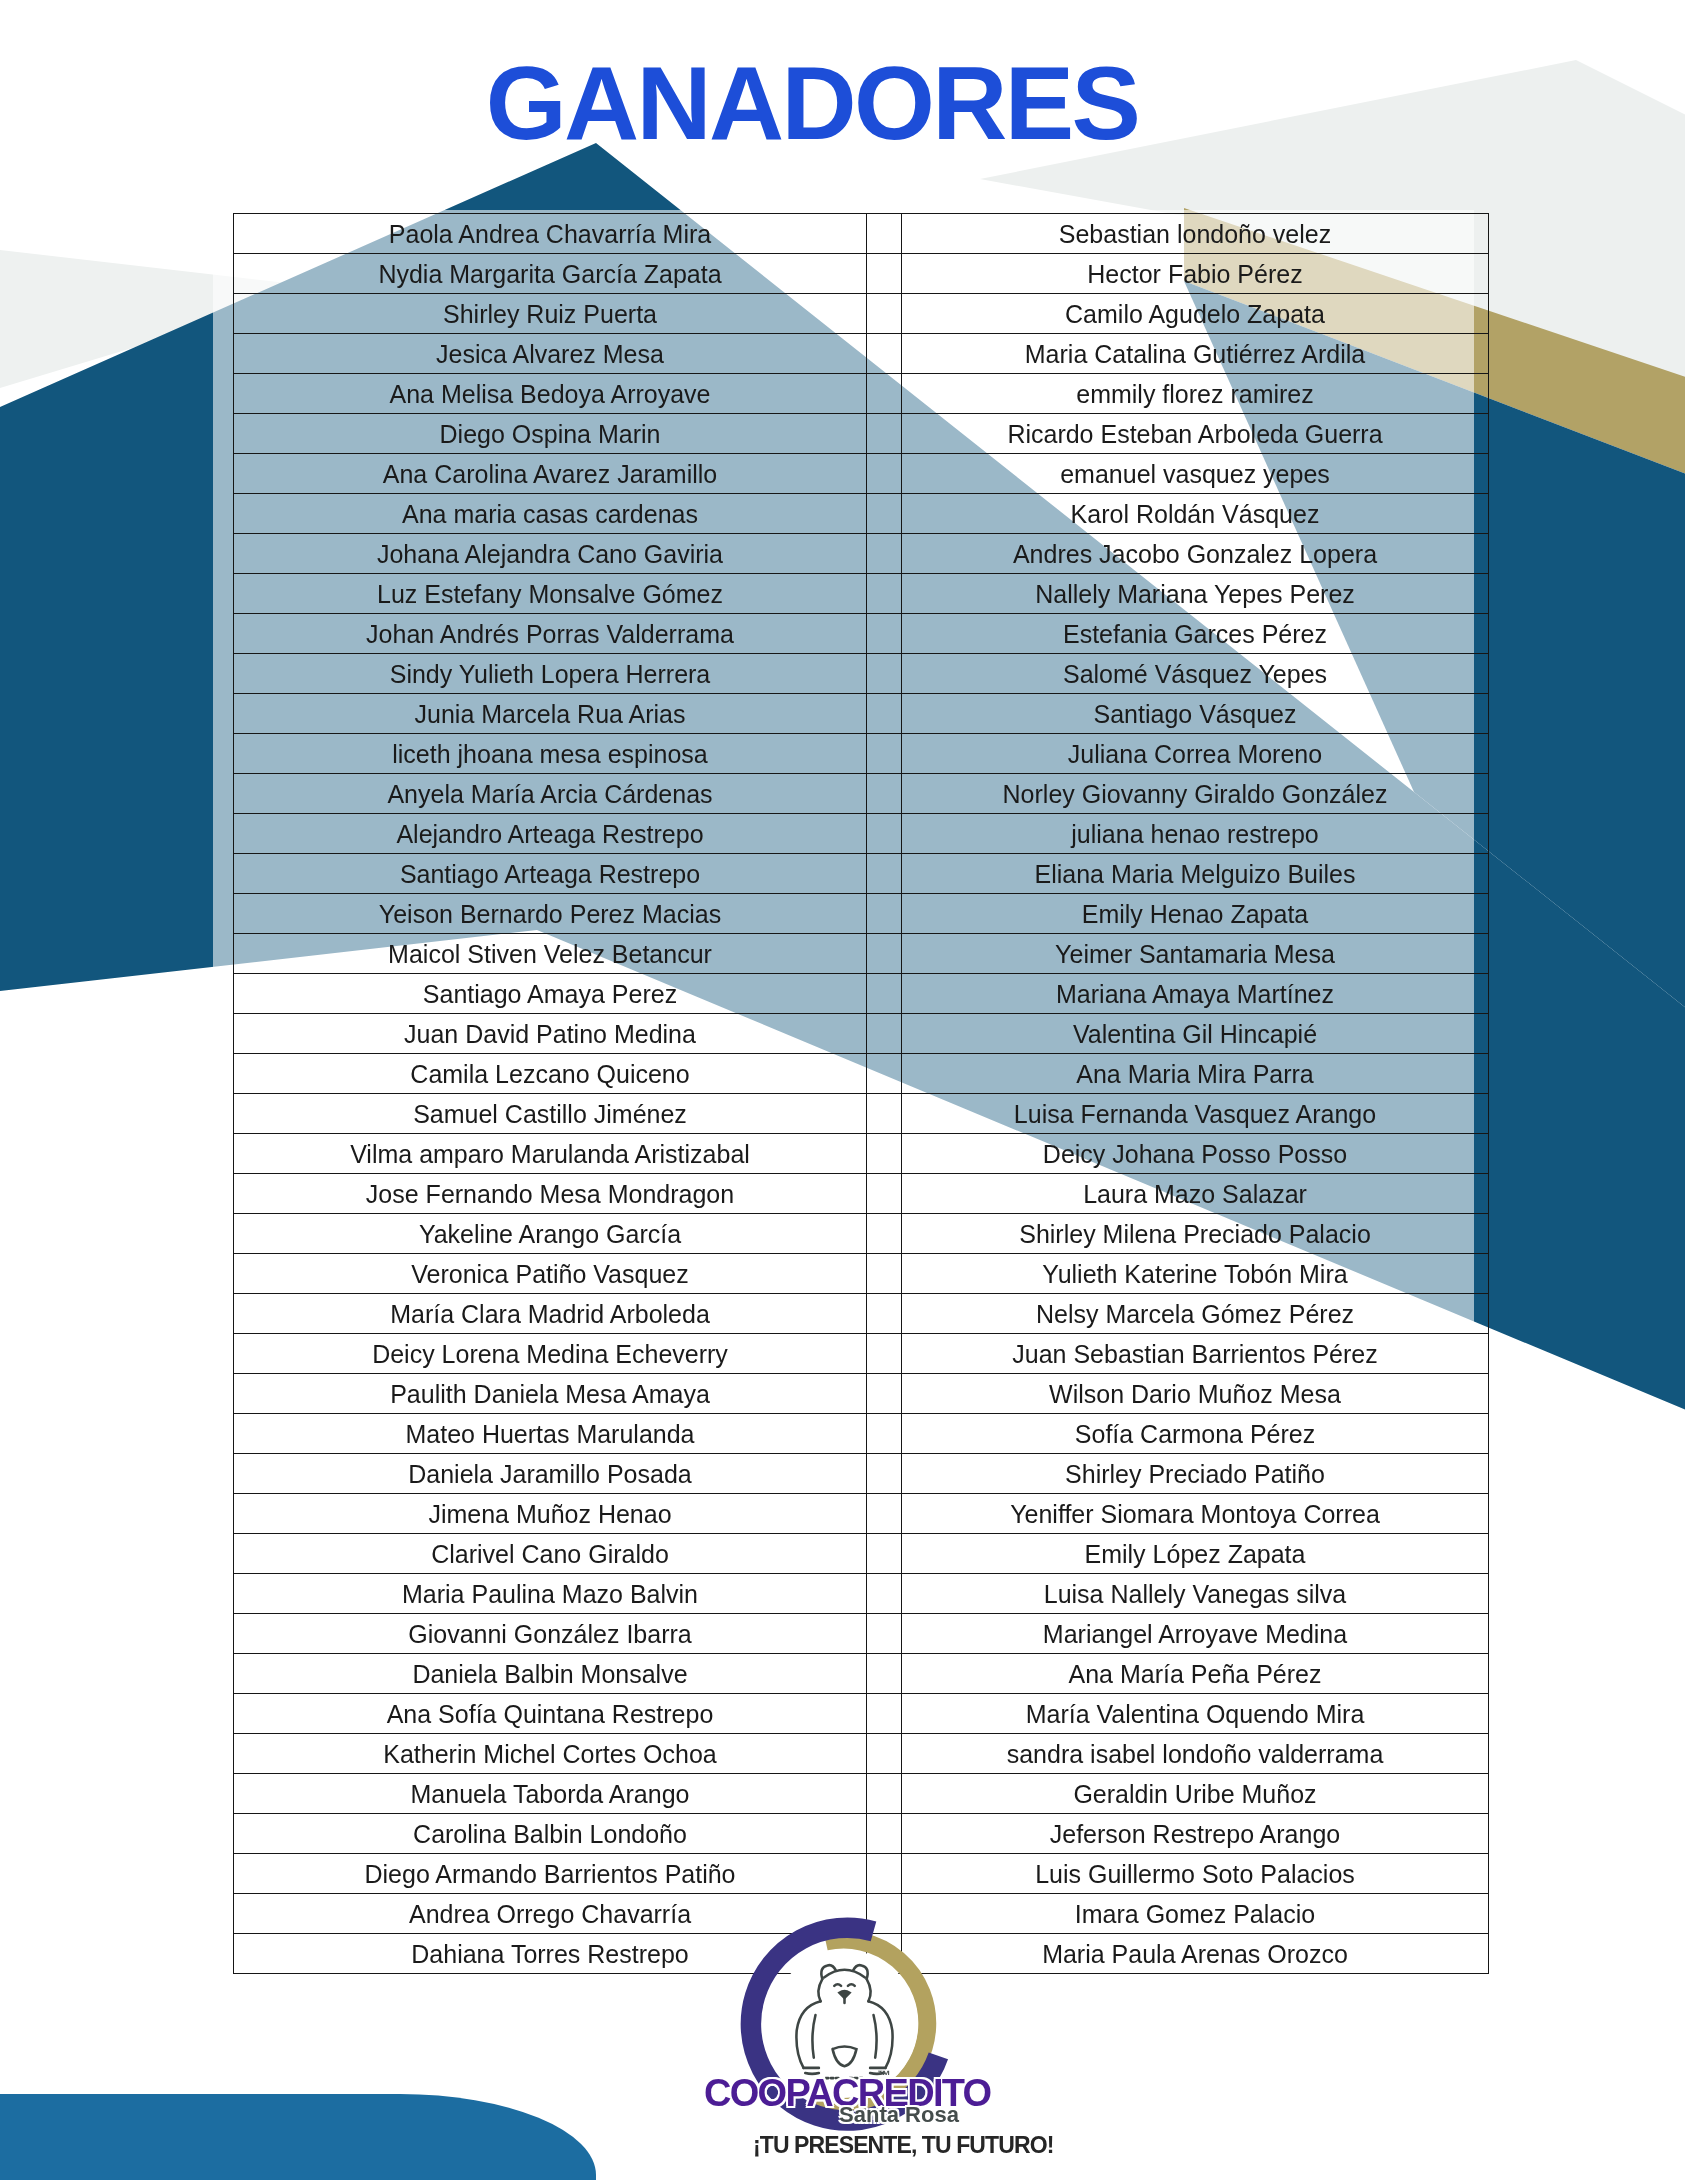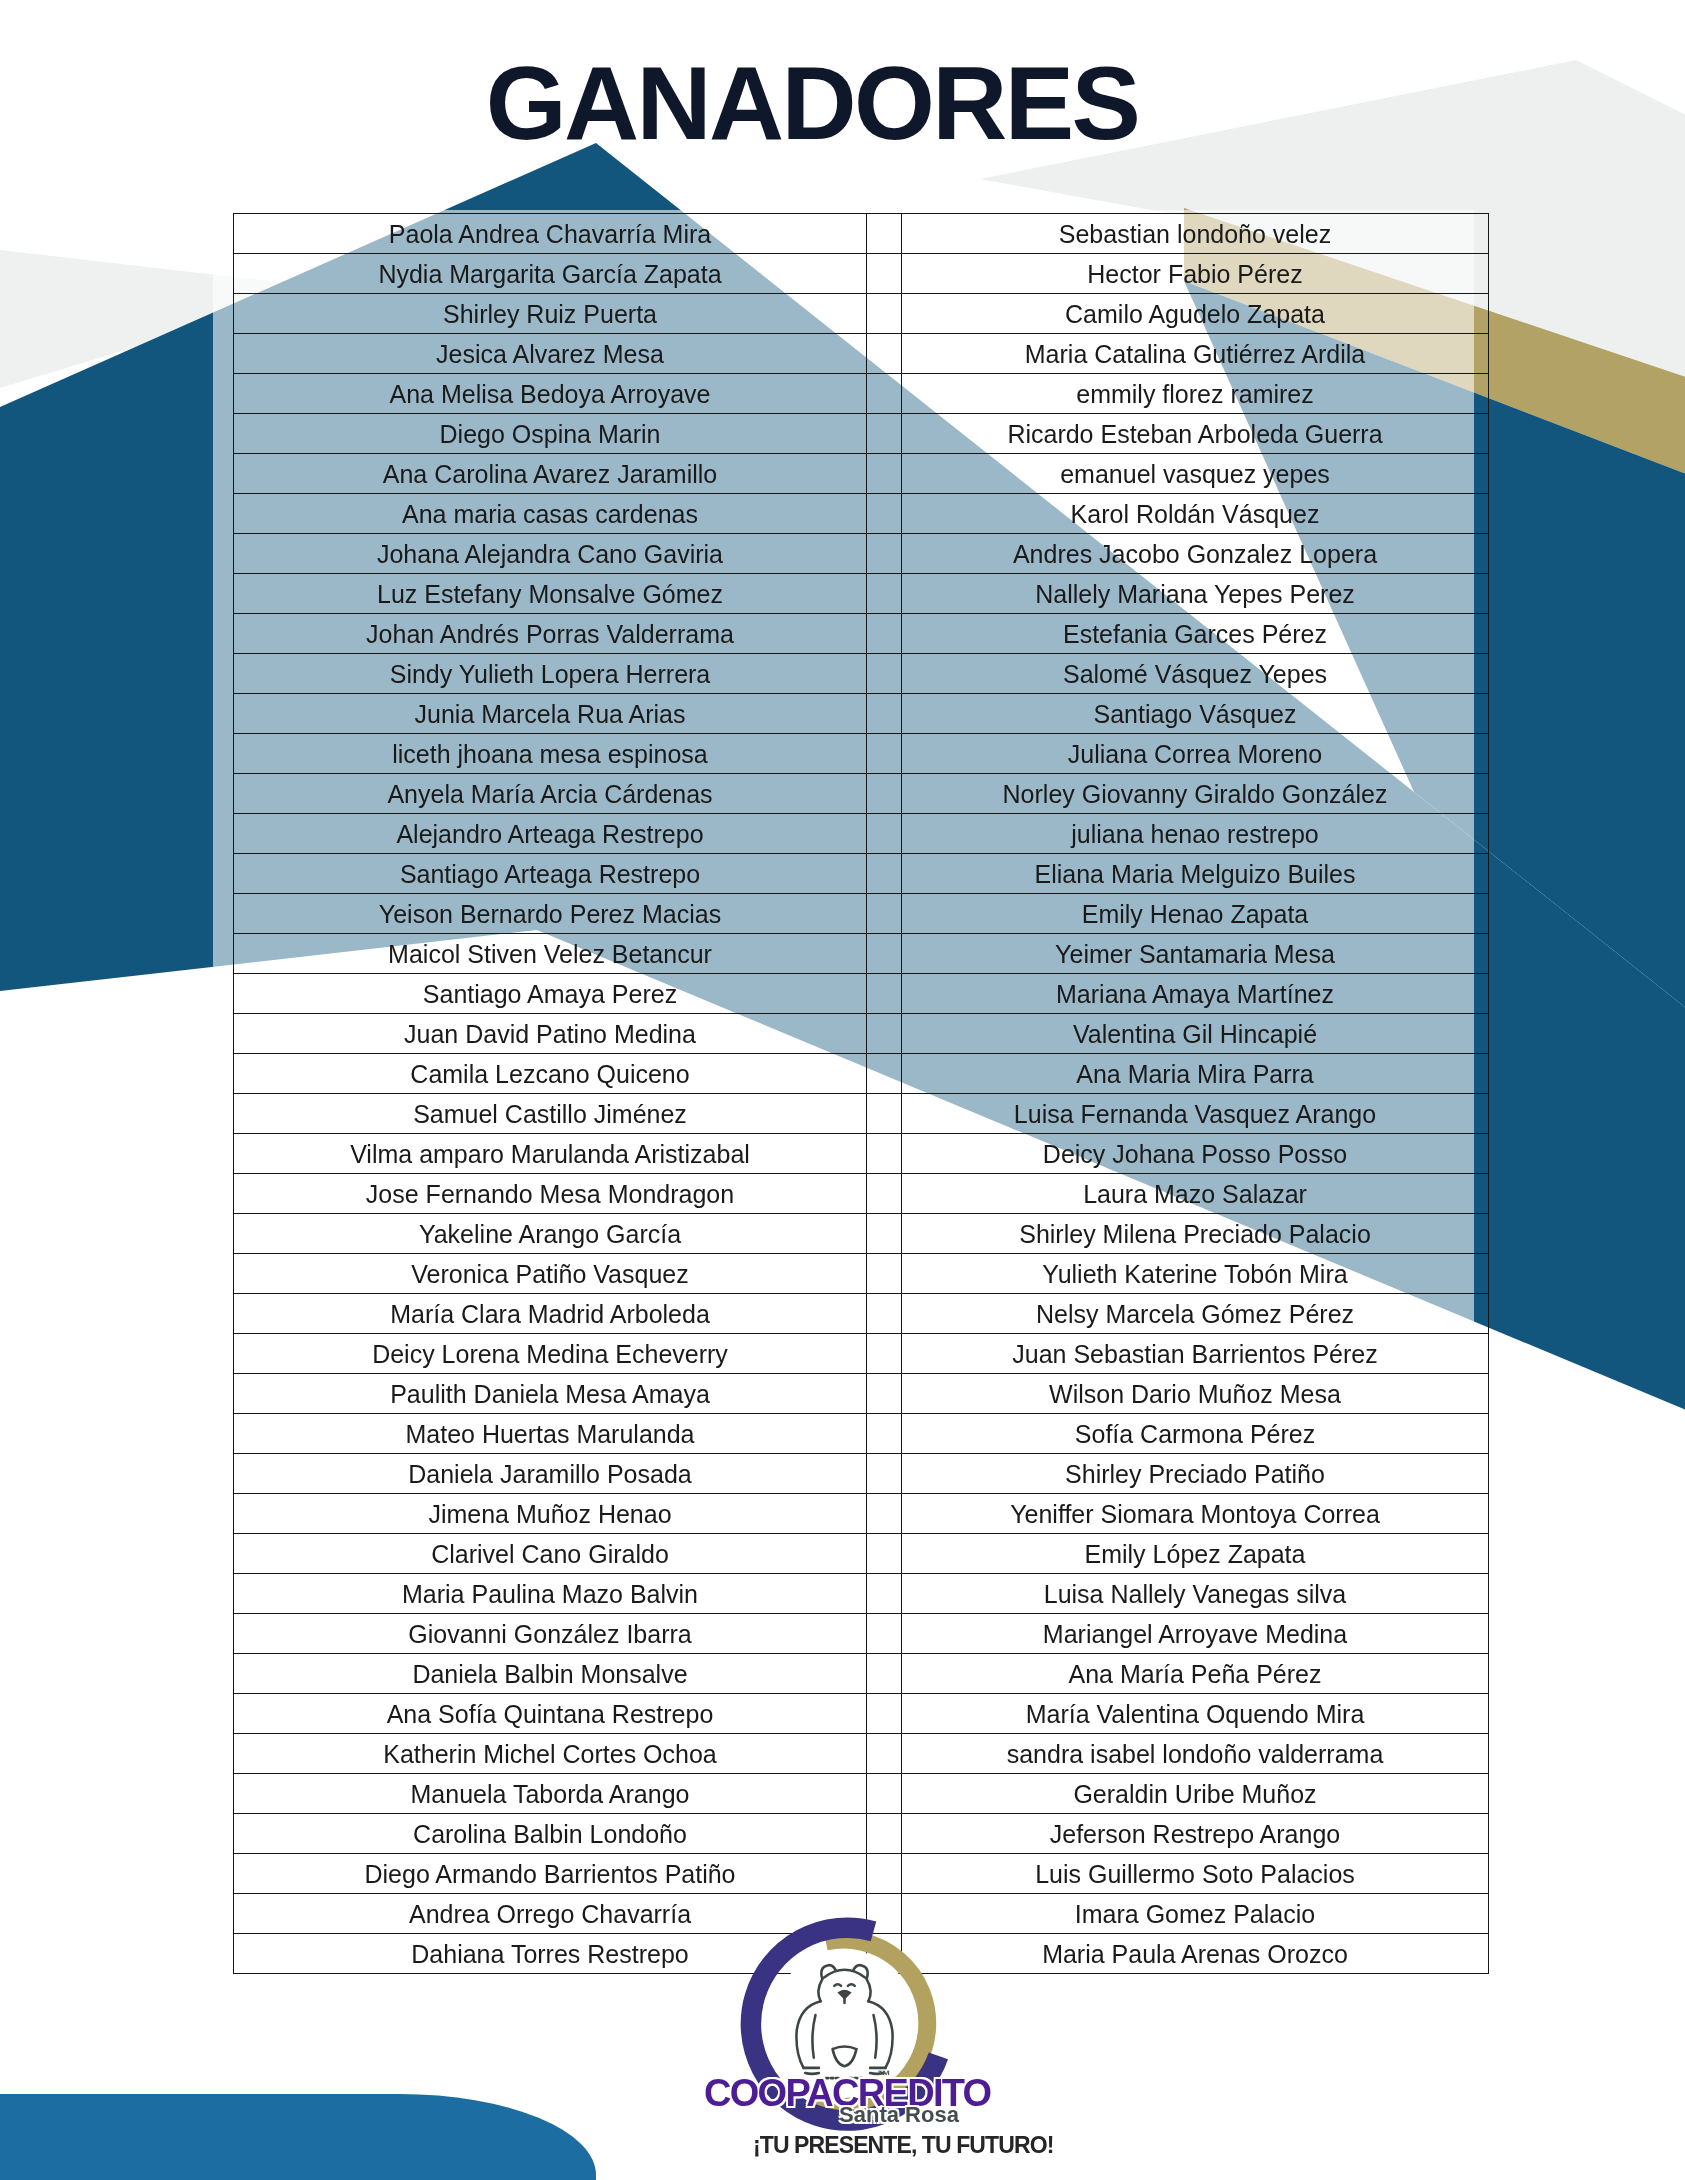--- a/index.html
+++ b/index.html
@@ -13,21 +13,21 @@
   .tri-gray-right{background:#edf0ef;clip-path:polygon(980px 179px,1576px 60px,1686px 115px,1686px 383px,1184px 216px);}
   .gold-band{background:#b2a266;clip-path:polygon(1184px 208px,1686px 377px,1686px 474px,1184px 281px);}
   .teal-main{background:#12567d;clip-path:polygon(596px 143px,1414px 792px,1686px 1008px,1686px 1410px,537px 930px,0px 991px,0px 407px);}
   .teal-right{background:#12567d;clip-path:polygon(1184px 281px,1686px 474px,1686px 1008px,1414px 792px);}
   .blue-bottom{position:absolute;left:0;top:2094px;width:596px;height:87px;background:#1c6da1;border-top-right-radius:196px 81px;}
   
   .table-veil{position:absolute;left:213px;top:210px;width:1261px;height:1778px;background:rgba(255,255,255,0.58);}
   
   .title{
     position:absolute;left:0;top:44px;width:1624px;text-align:center;
-    font-size:104px;font-weight:bold;letter-spacing:-2.6px;color:#0f172a;
+    font-size:104px;font-weight:bold;letter-spacing:-2.6px;color:#1d4ed8;
   }
   
   .tbl{position:absolute;left:233px;top:213px;display:flex;}
   .col{border:1.7px solid #161616;box-sizing:border-box;background:transparent;}
   .col.left{width:634px;}
   .col.right{width:588px;}
   .col.gapcol{width:34px;border-left:none;border-right:none;}
   .row{
     height:39px;border-bottom:1.7px solid #161616;box-sizing:content-box;
     display:flex;align-items:center;justify-content:center;overflow:hidden;

